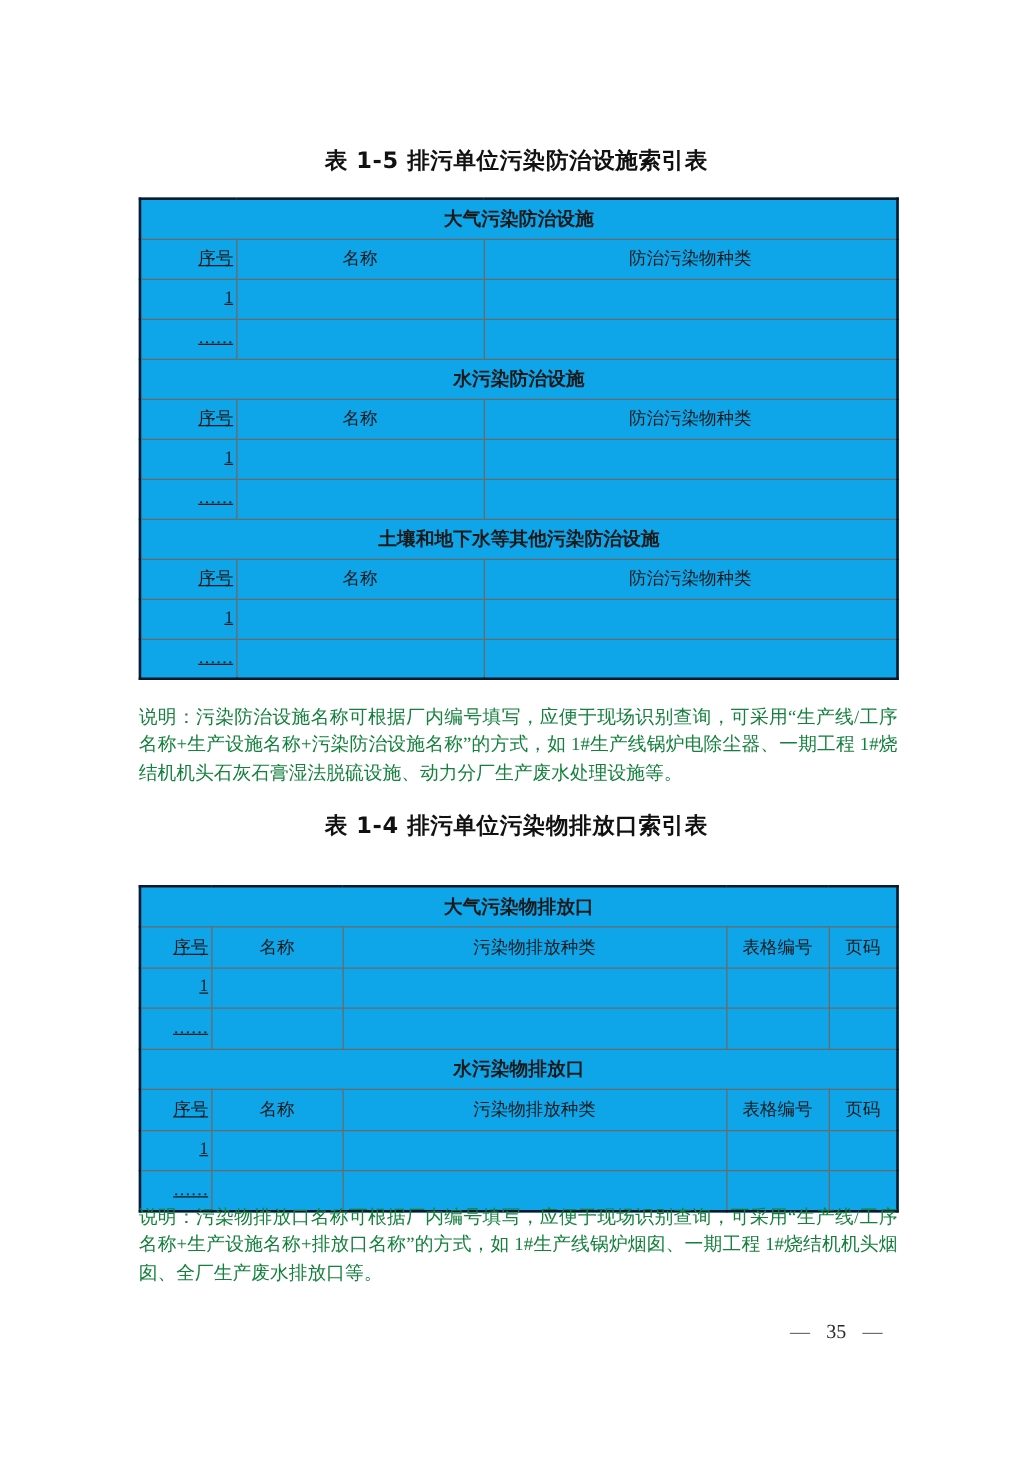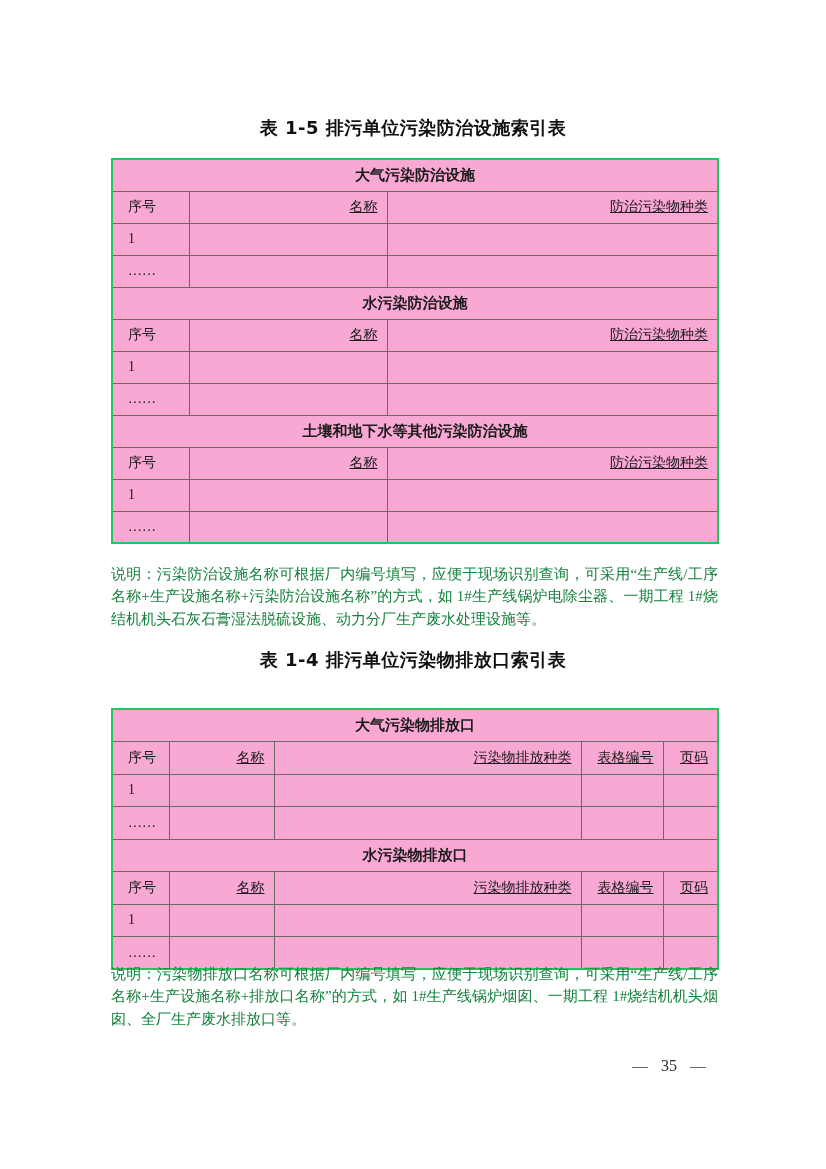--- a/index.html
+++ b/index.html
@@ -21,44 +21,44 @@
     letter-spacing: 0.5px;
     color: #111;
   }
   #t15-title { top: 116px; }
   #t16-title { top: 648px; }
 
   .doc-table {
     border-collapse: collapse;
     table-layout: fixed;
     width: 606px;
-    border: 2px solid #22c55e;
-    background: #f9a8d4;
+    border: 2px solid #0f172a;
+    background: #0ea5e9;
   }
   #t15-wrap { top: 158px; left: 111px; }
   #t16-wrap { top: 708px; left: 111px; }
   .doc-table td {
     border: 1px solid #6a6a6a;
     font-size: 14px;
     padding: 0 9px;
     overflow: hidden;
     white-space: nowrap;
     vertical-align: middle;
   }
   .t15 tr { height: 32px; }
   .t16 tr { height: 32.5px; }
   td.sec-hdr {
     text-align: center;
     font-family: "DejaVu Sans", sans-serif;
     font-weight: bold;
     font-size: 15px;
     padding: 0;
   }
-  td.cell-center { text-align: left; padding: 0 15px; }
-  td.cell-left { text-align: right; text-decoration: underline; }
+  td.cell-center { text-align: right; padding: 0 2px; text-decoration: underline; }
+  td.cell-left { text-align: center; }
 
   .doc-note {
     left: 111px; width: 607px;
     font-size: 15px;
     line-height: 22.3px;
     text-align: justify;
     color: #15803d;
   }
   #t15-note { top: 563px; }
   #t16-note { top: 963px; }

